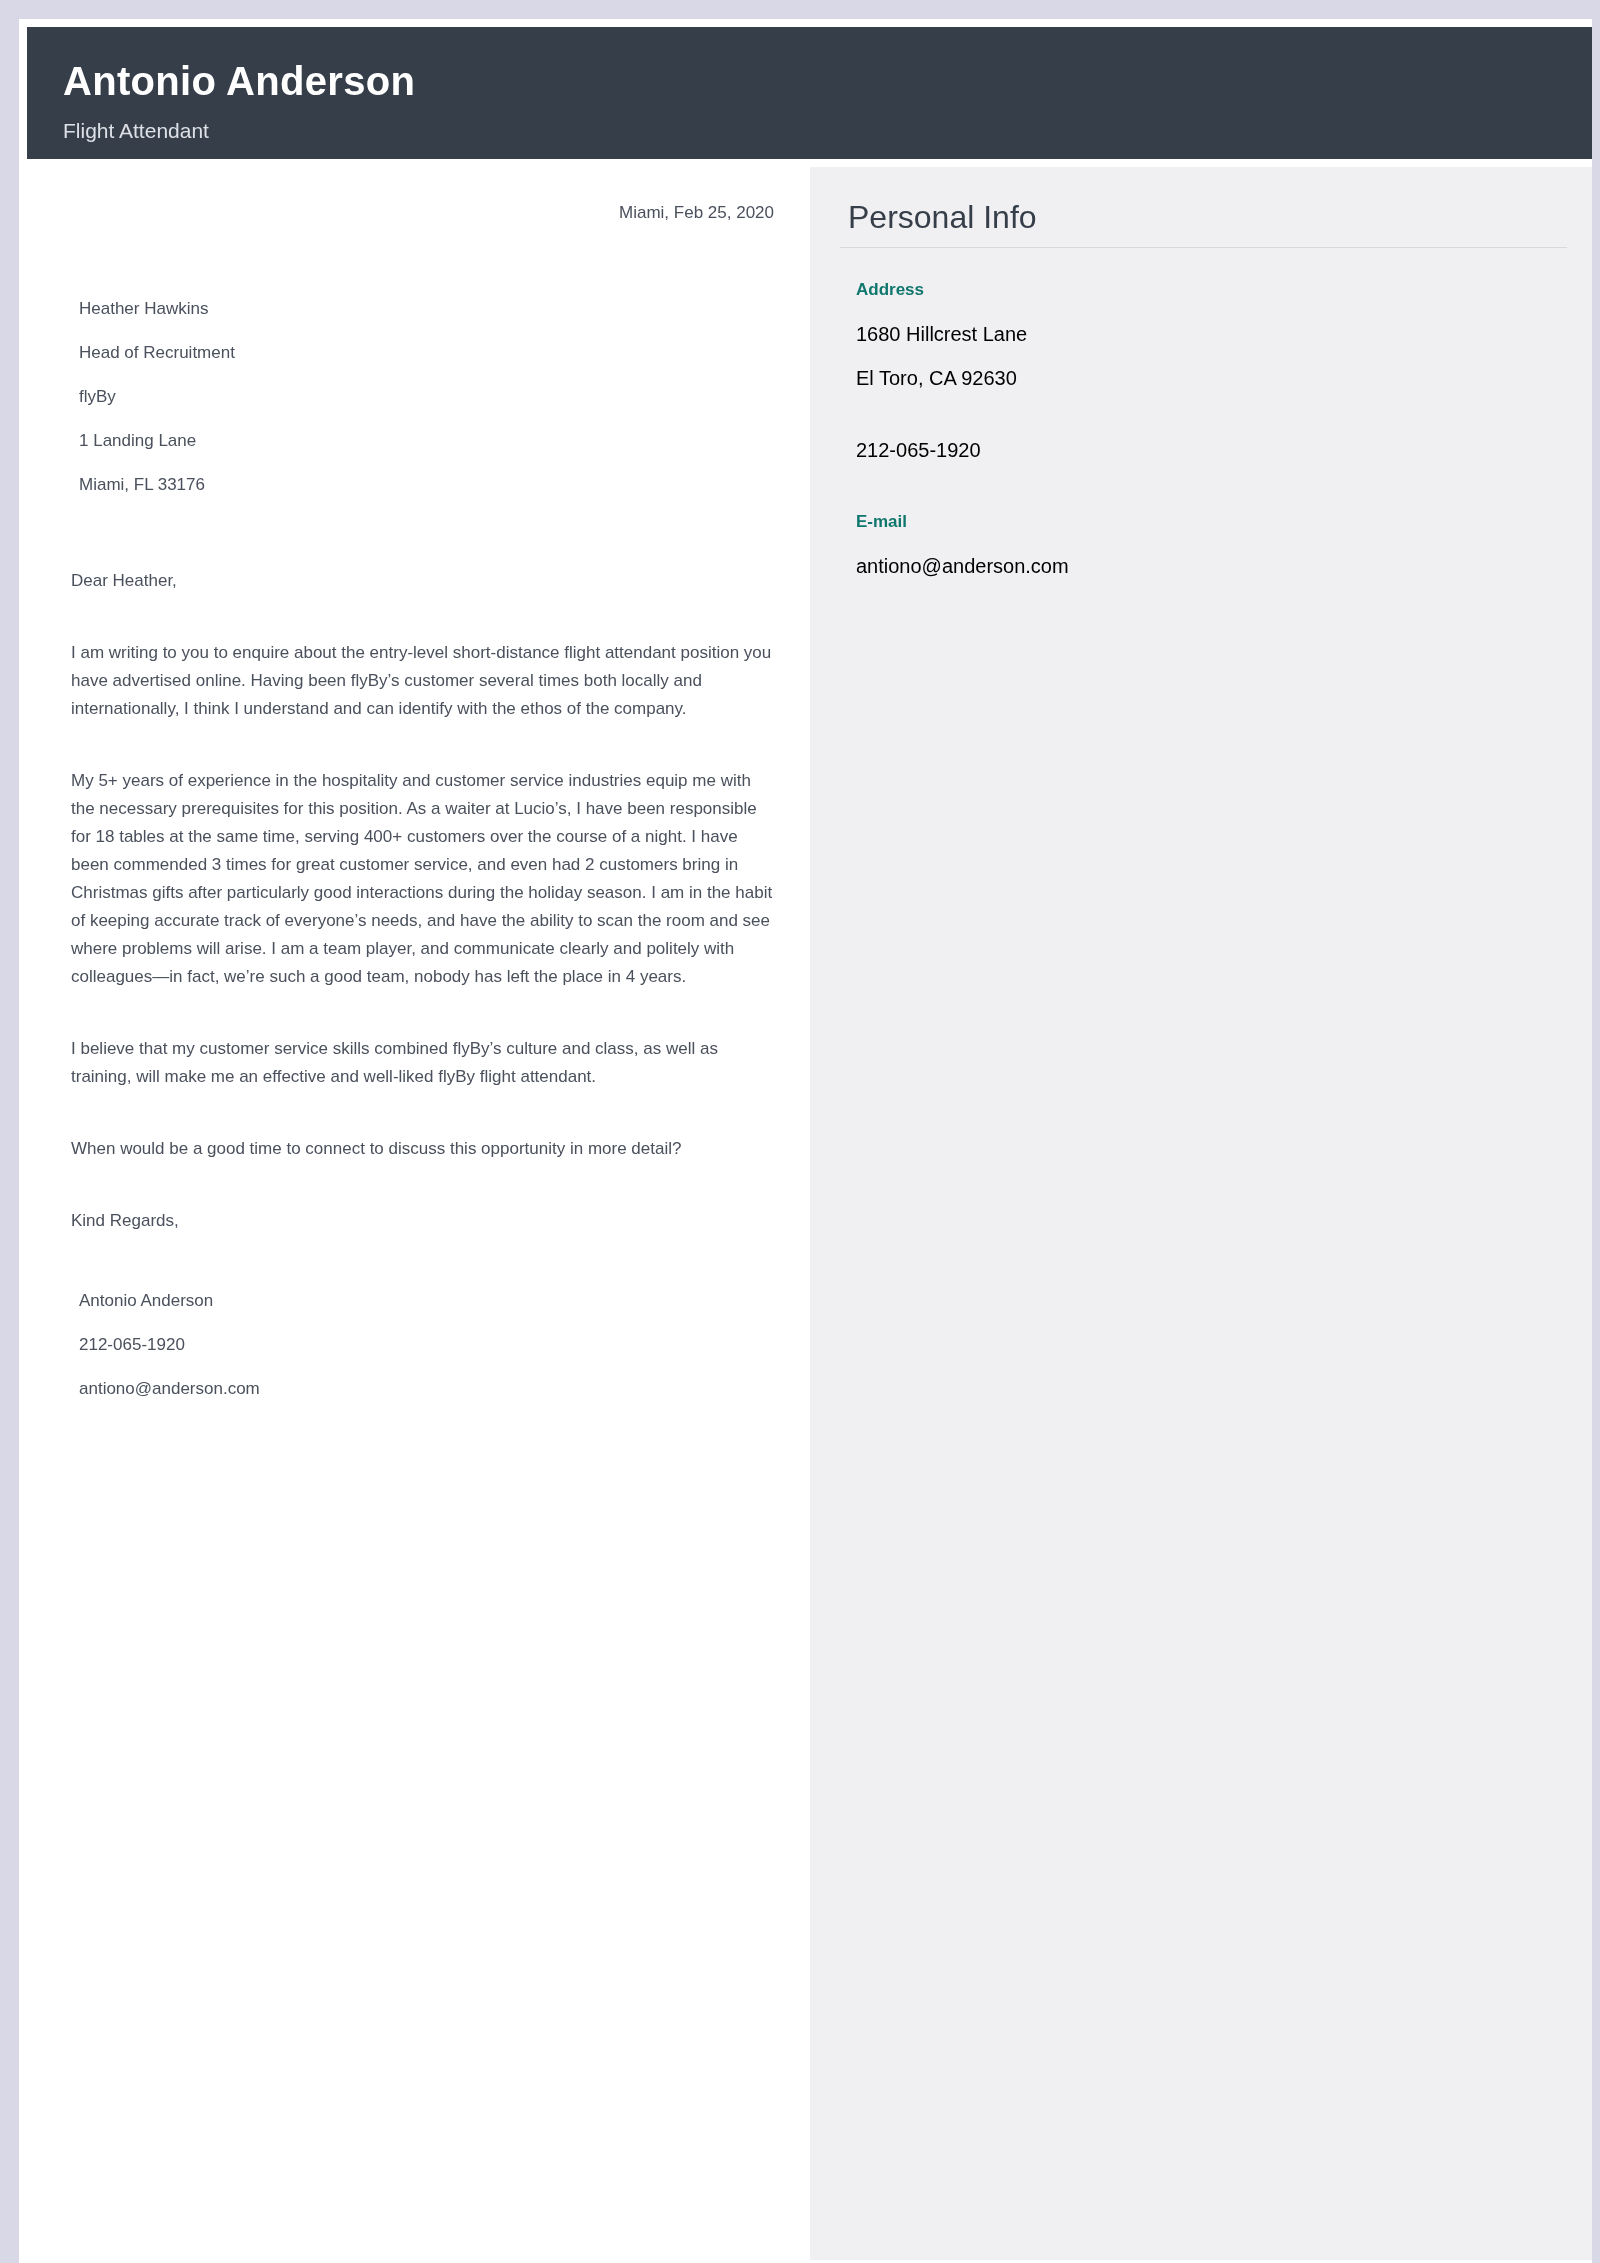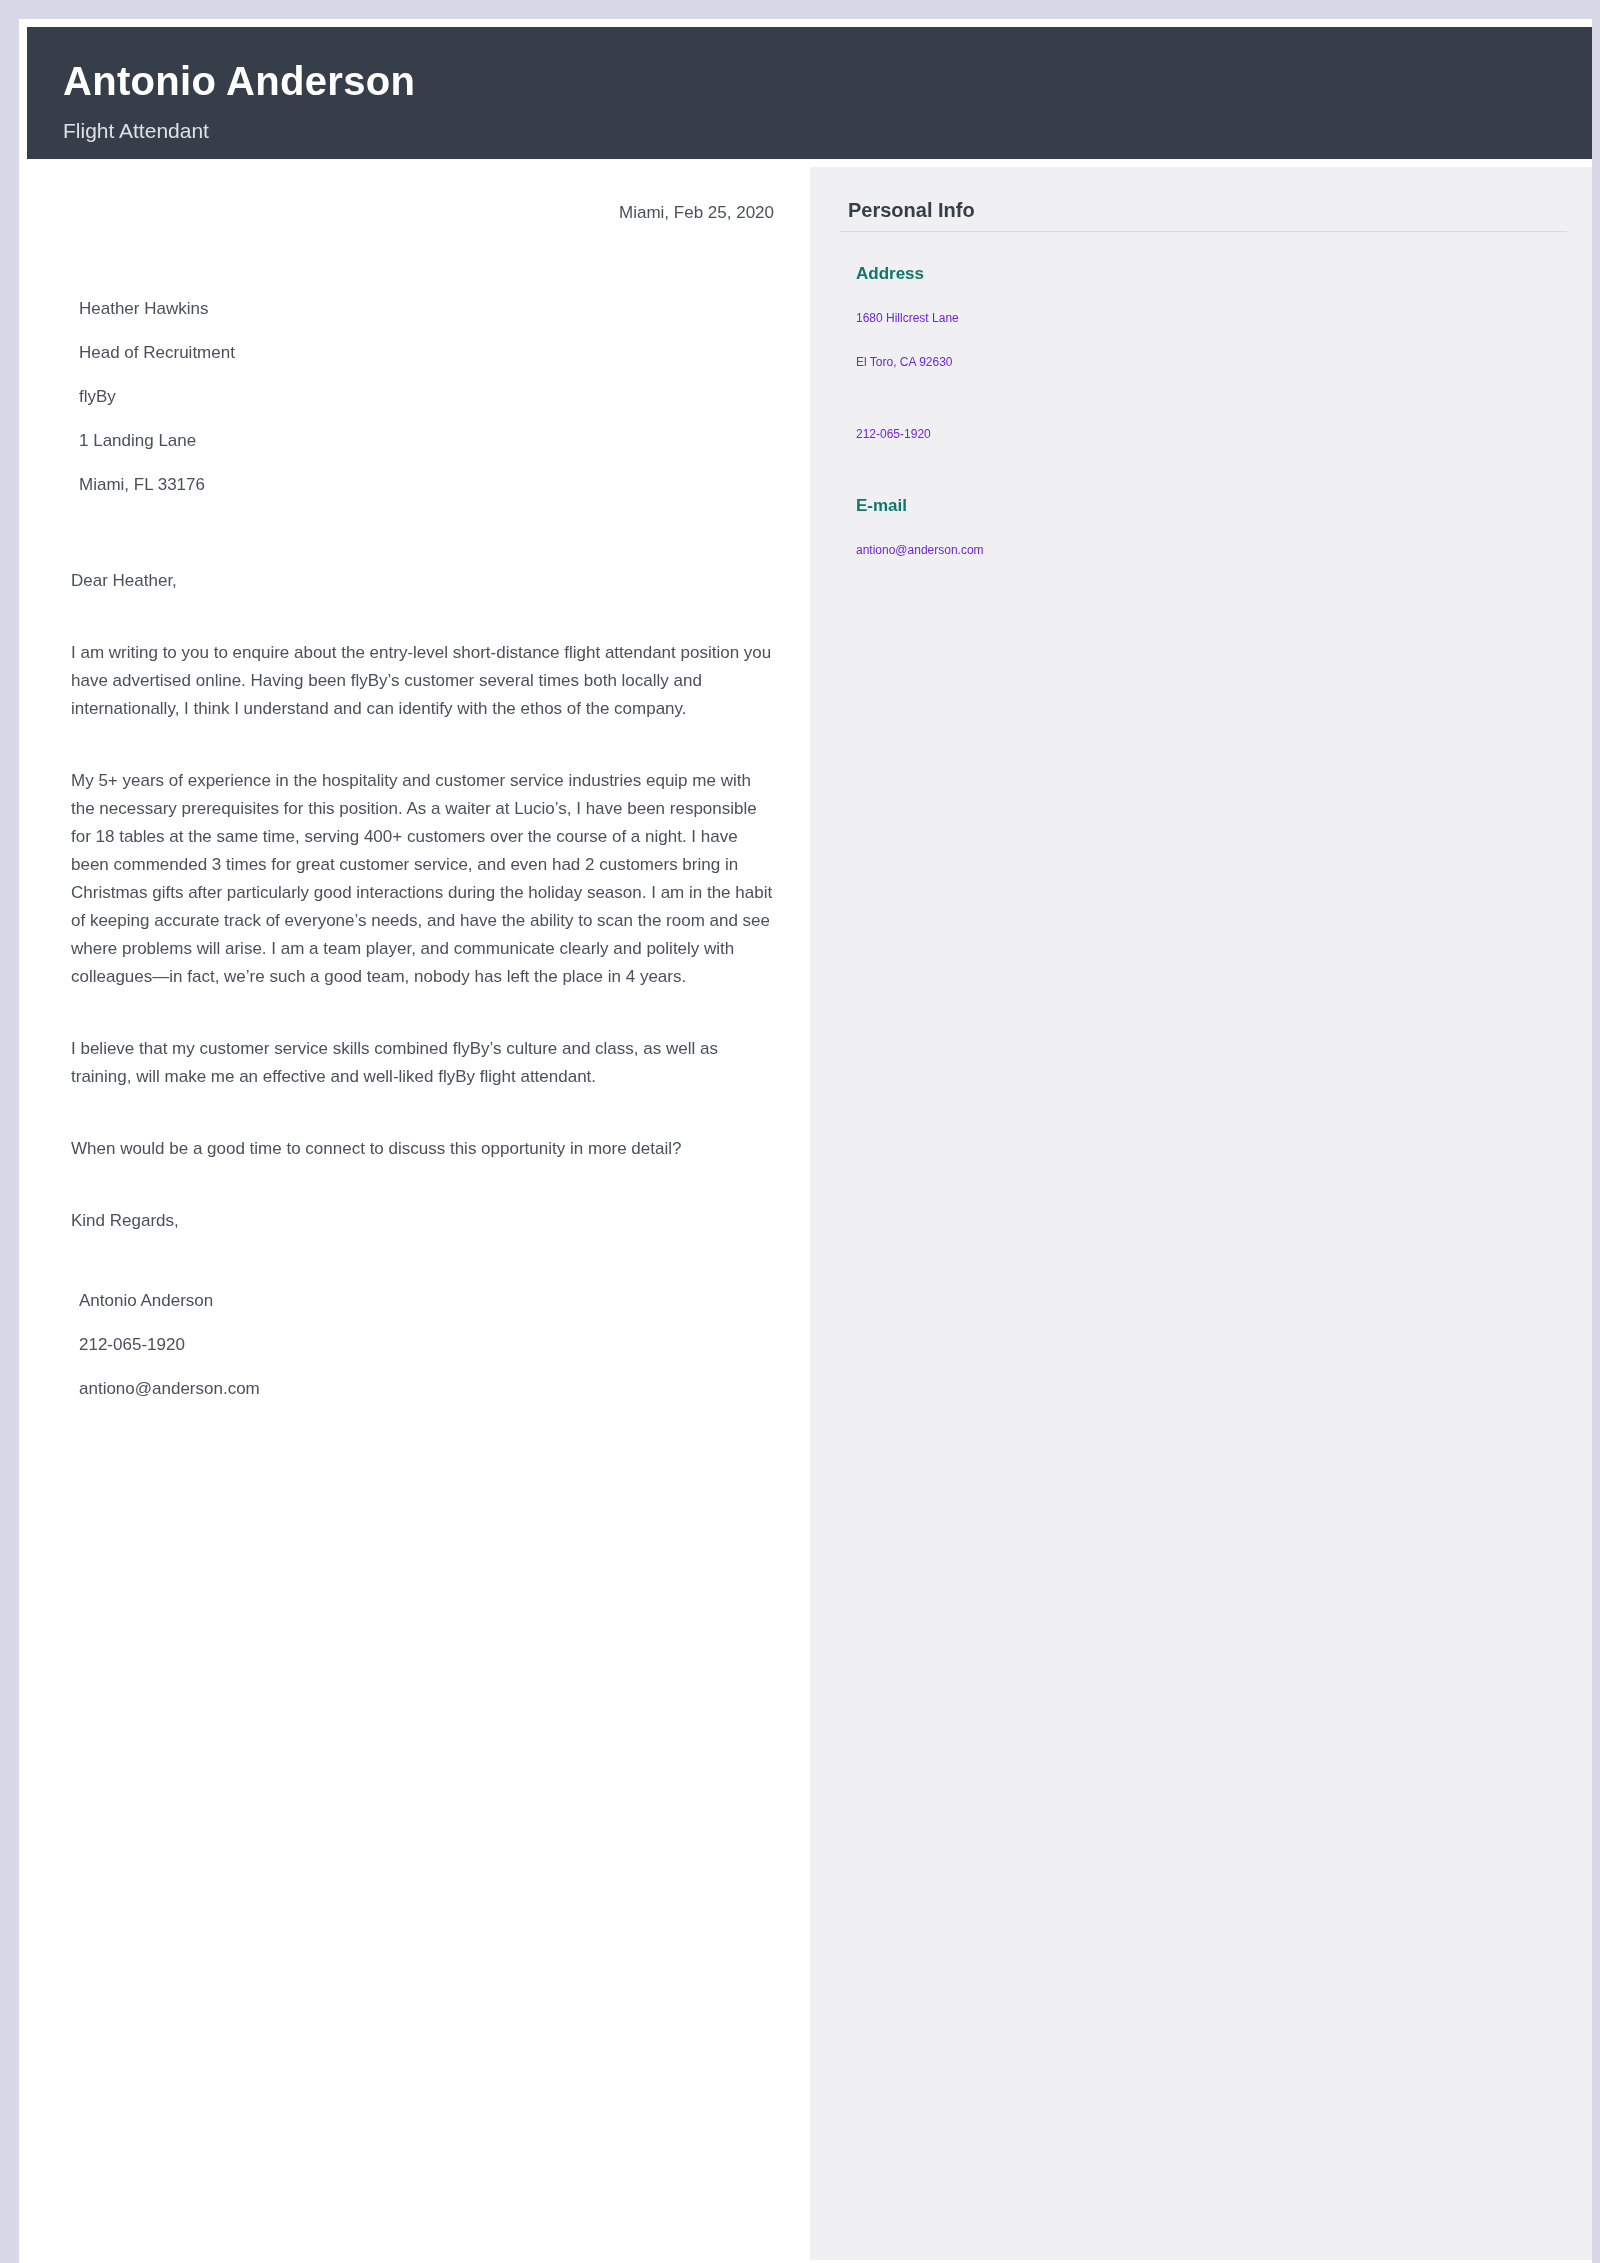--- a/index.html
+++ b/index.html
@@ -58,36 +58,36 @@
   .closing     { margin-bottom: 28px; }
   .signature   { margin-bottom: 28px; }
 
   .sidebar {
     flex: 1;
     background: #f0f0f2;
     padding: 22px 30px 0;
   }
   .sidebar-title {
     color: #353e49;
-    font-size: 20px;
-    font-weight: bold;
+    font-size: 32px;
+    font-weight: normal;
     line-height: 1.3;
     padding-bottom: 8px;
     border-bottom: 1px solid #d9d9dd;
   }
   .sidebar-section { margin-top: 12px; }
   .sidebar-section .label {
     font-weight: bold;
     color: #0f766e;
     font-size: 17px;
     line-height: 28px;
   }
   .sidebar-section .value {
-    color: #6d28d9;
-    font-size: 12px;
+    color: #000000;
+    font-size: 20px;
     line-height: 28px;
   }
 </style>
 </head>
 <body>
 
 <div class="page">
 
   <header class="header">
     <div class="name">Antonio Anderson</div>

